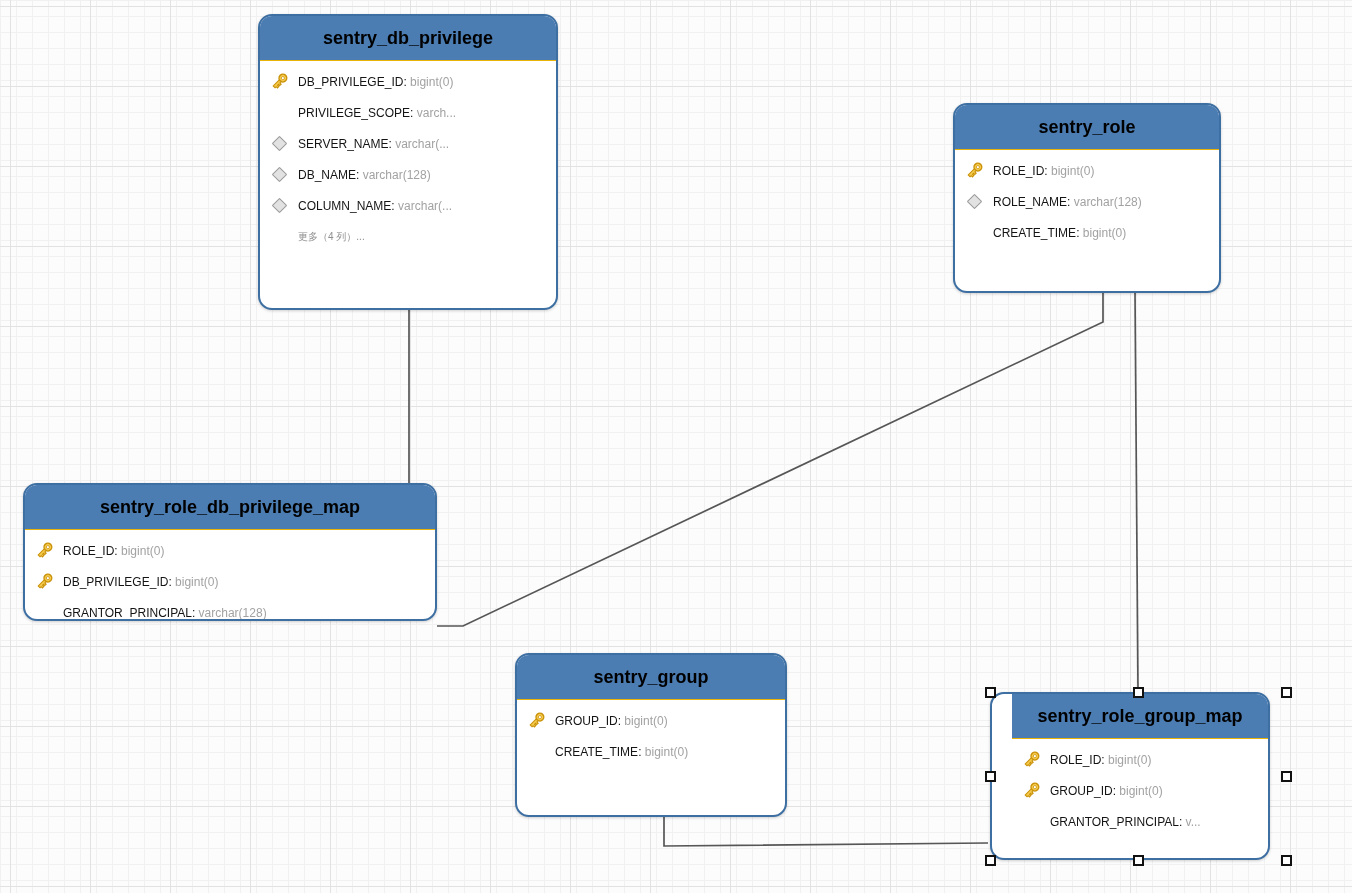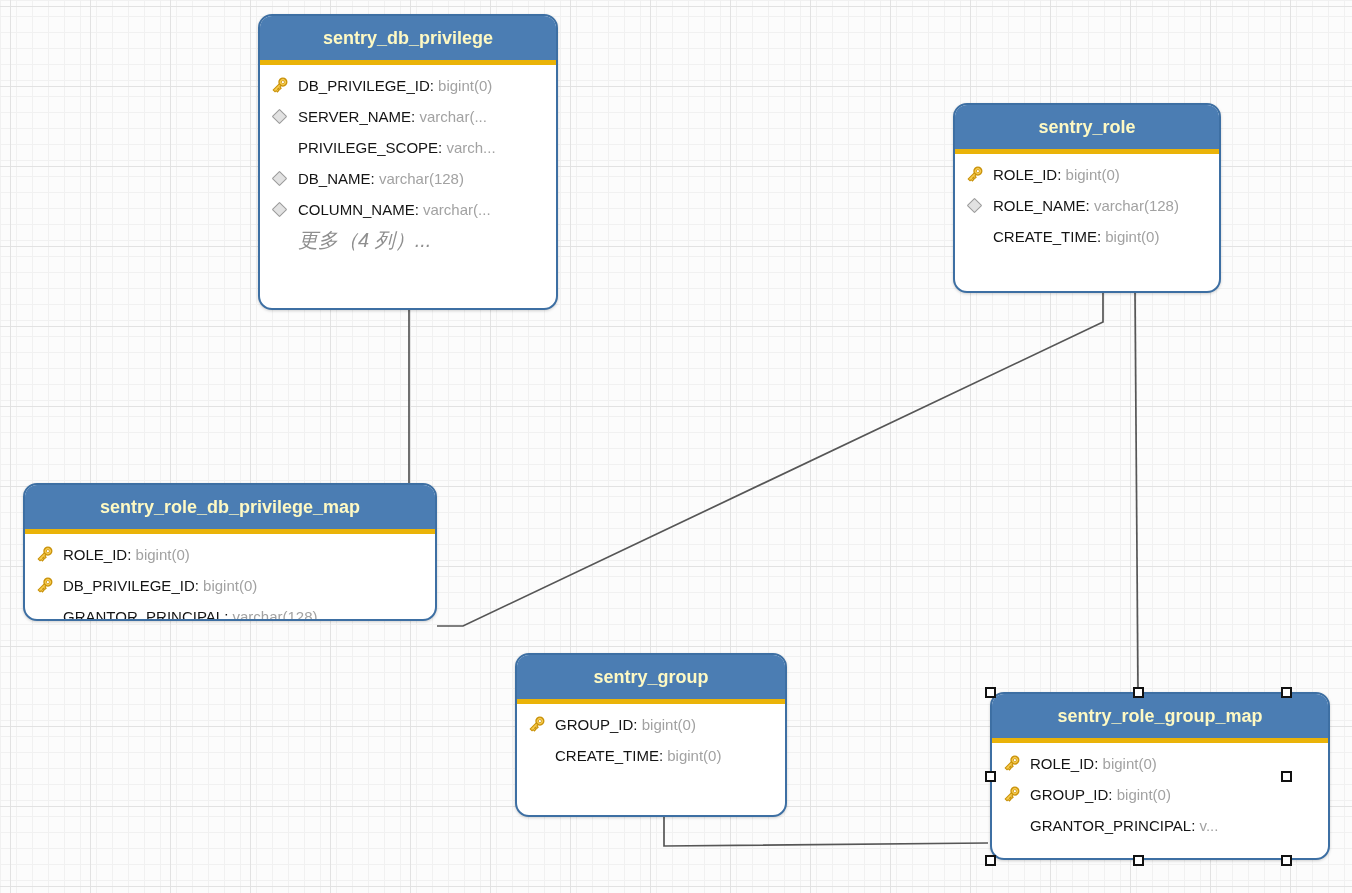--- a/index.html
+++ b/index.html
@@ -24,48 +24,48 @@
     background:#ffffff;
     border:2px solid #3d6fa3;
     border-radius:14px;
     box-shadow:0 1px 3px rgba(0,0,0,0.18);
     z-index:2;
     box-sizing:border-box;
     overflow:hidden;
   }
   .table-header{
     background:#4b7db3;
-    color:#fef9c3;
+    color:#000000;
     font-weight:bold;
     font-size:18px;
     height:44px;
     line-height:44px;
     text-align:center;
-    border-bottom:5px solid #eab308;
+    border-bottom:1px solid #eab308;
     white-space:nowrap;
     overflow:hidden;
   }
   .table-body{padding-top:5px;}
   .field-row{
     display:flex;
     align-items:center;
     height:31px;
     white-space:nowrap;
     overflow:hidden;
   }
   .icon-cell{
     width:38px;
     min-width:38px;
     display:flex;
     align-items:center;
     justify-content:center;
   }
-  .field-text{font-size:15px;color:#141414;overflow:hidden;}
+  .field-text{font-size:12px;color:#141414;overflow:hidden;}
   .field-type{color:#a2a2a2;}
-  .more-text{font-size:20px;color:#8f8f8f;font-style:italic;}
+  .more-text{font-size:10px;color:#8f8f8f;}
   .diamond{
     width:9px;height:9px;
     background:#e2e2e2;
     border:1.5px solid #9a9a9a;
     transform:rotate(45deg);
     border-radius:1px;
   }
   .handle{
     position:absolute;
     width:11px;height:11px;
@@ -94,28 +94,28 @@
               <g transform="rotate(45 12 12)">
                 <path d="M10.6 9 L10.6 19.5 L13.4 19.5 L13.4 17.8 L15.3 17.8 L15.3 15.6 L13.4 15.6 L13.4 14.2 L15.3 14.2 L15.3 12 L13.4 12 L13.4 9 Z" fill="#f7cb4d" stroke="#c9920a" stroke-width="1.2"></path>
                 <circle cx="12" cy="6" r="4.2" fill="#f7cb4d" stroke="#c9920a" stroke-width="1.6"></circle>
                 <circle cx="12" cy="6" r="1.7" fill="#ffffff" stroke="#c9920a" stroke-width="0.8"></circle>
               </g>
             </svg>
           </span>
           <span class="field-text"><span>DB_PRIVILEGE_ID</span>: <span class="field-type">bigint(0)</span></span>
         </div>
         <div class="field-row">
+          <span class="icon-cell"></span>
+          <span class="field-text"><span>PRIVILEGE_SCOPE</span>: <span class="field-type">varch...</span></span>
+        </div>
+        <div class="field-row">
           <span class="icon-cell">
             <span class="diamond"></span>
           </span>
           <span class="field-text"><span>SERVER_NAME</span>: <span class="field-type">varchar(...</span></span>
-        </div>
-        <div class="field-row">
-          <span class="icon-cell"></span>
-          <span class="field-text"><span>PRIVILEGE_SCOPE</span>: <span class="field-type">varch...</span></span>
         </div>
         <div class="field-row">
           <span class="icon-cell">
             <span class="diamond"></span>
           </span>
           <span class="field-text"><span>DB_NAME</span>: <span class="field-type">varchar(128)</span></span>
         </div>
         <div class="field-row">
           <span class="icon-cell">
             <span class="diamond"></span>
@@ -202,21 +202,21 @@
             </svg>
           </span>
           <span class="field-text"><span>GROUP_ID</span>: <span class="field-type">bigint(0)</span></span>
         </div>
         <div class="field-row">
           <span class="icon-cell"></span>
           <span class="field-text"><span>CREATE_TIME</span>: <span class="field-type">bigint(0)</span></span>
         </div>
       </div>
     </div>
-    <div class="table-card" style="left: 990px; top: 692px; width: 340px; height: 168px;">
+    <div class="table-card" style="left: 990px; top: 692px; width: 280px; height: 168px; padding-left: 20px;">
       <div class="table-header">sentry_role_group_map</div>
       <div class="table-body">
         <div class="field-row">
           <span class="icon-cell">
             <svg viewBox="0 0 24 24" width="22" height="22">
               <g transform="rotate(45 12 12)">
                 <path d="M10.6 9 L10.6 19.5 L13.4 19.5 L13.4 17.8 L15.3 17.8 L15.3 15.6 L13.4 15.6 L13.4 14.2 L15.3 14.2 L15.3 12 L13.4 12 L13.4 9 Z" fill="#f7cb4d" stroke="#c9920a" stroke-width="1.2"></path>
                 <circle cx="12" cy="6" r="4.2" fill="#f7cb4d" stroke="#c9920a" stroke-width="1.6"></circle>
                 <circle cx="12" cy="6" r="1.7" fill="#ffffff" stroke="#c9920a" stroke-width="0.8"></circle>
               </g>

